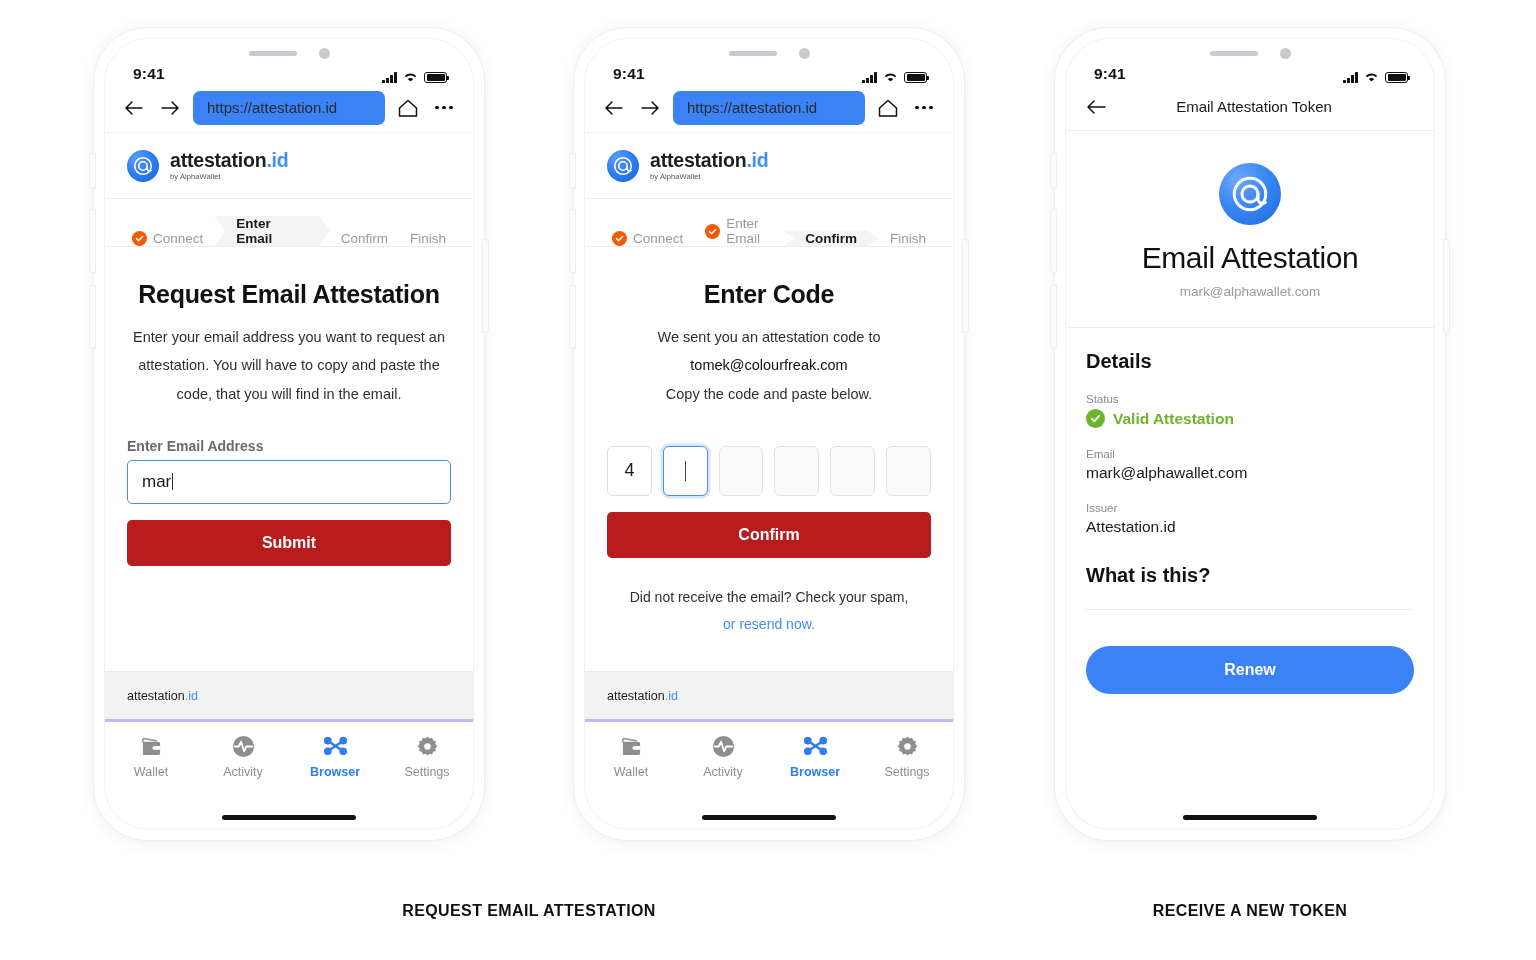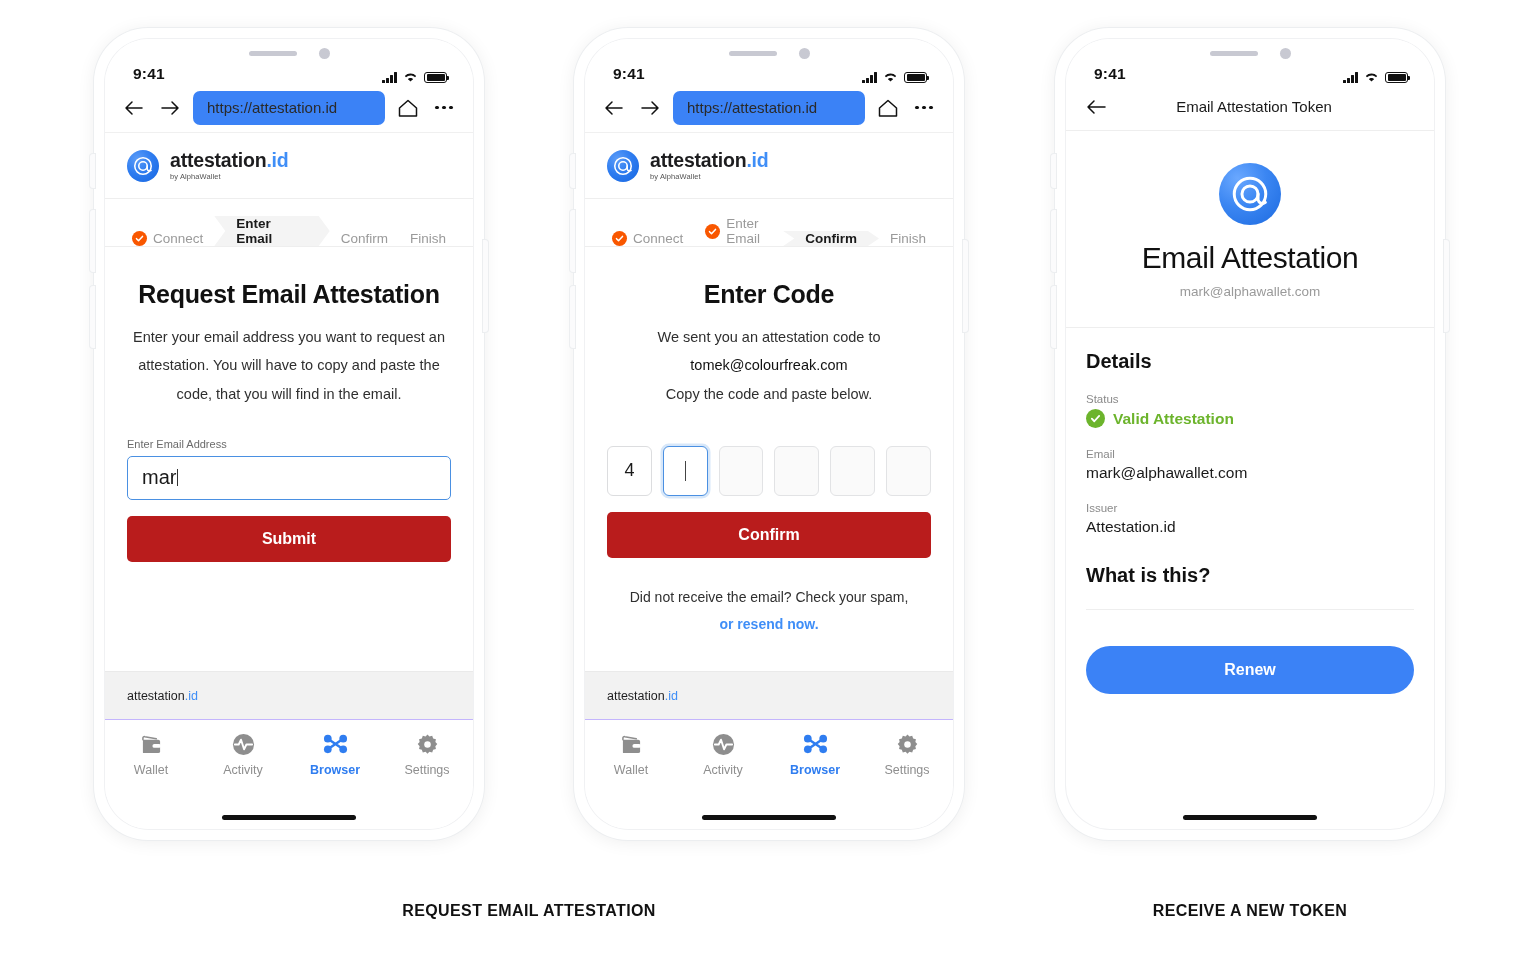--- a/index.html
+++ b/index.html
@@ -150,25 +150,25 @@
   
   .pagebody { padding: 0 22px; }
   .page-title {
     text-align: center; font-size: 25px; font-weight: bold;
     color: #111; margin-top: 33px; letter-spacing: -.3px;
   }
   .page-desc {
     text-align: center; font-size: 14.5px; color: #2f2f2f;
     line-height: 1.95; margin-top: 14px;
   }
-  .field-label { font-size: 11px; color: #6b6b6b; margin-top: 30px; margin-bottom: 6px; }
+  .field-label { font-size: 14px; color: #6b6b6b; margin-top: 30px; margin-bottom: 6px; font-weight: bold; }
   .textinput {
     height: 44px; border: 1.6px solid #4a90e2; border-radius: 5px;
     display: flex; align-items: center; padding: 0 14px;
-    font-size: 20px; color: #1a1a1a;
+    font-size: 17px; color: #1a1a1a;
   }
   .caret { display:inline-block; width:1px; height:17px; background:#333; margin-left:1px; }
   .btn {
     height: 46px; border-radius: 5px;
     display:flex; align-items:center; justify-content:center;
     font-size: 16px; font-weight: bold; color: #fff;
     margin-top: 16px;
     cursor: pointer;
   }
   .btn.orange { background: #b91c1c; }
@@ -183,40 +183,40 @@
     font-size: 18px; color: #1a1a1a;
   }
   .codebox.filled { background: #fff; border-color: #dcdddf; }
   .codebox.focus {
     background: #fff; border: 1.8px solid #4a90e2;
     box-shadow: 0 0 0 2.5px rgba(74,144,226,.22);
   }
   .codebox .caret { height: 20px; background:#444; }
 
   .helptext { text-align:center; font-size: 14px; color:#2f2f2f; margin-top: 26px; line-height: 1.95; }
-  .helplink { color: #3f8ef7; font-weight: 700; }
+  .helplink { color: #3f8ef7; font-weight: 400; }
 
   
   .sitefooter {
     position: absolute; left: 0; right: 0; bottom: 110px;
     height: 48px;
     background: #f2f2f2;
     border-top: 1px solid #eaeaea;
     display:flex; align-items:center;
     padding: 0 22px;
     font-size: 12.5px; color: #1d1d1f; font-weight: 500;
   }
   .sitefooter .blue { color:#3f8ef7; }
 
   
   .tabbar {
     position: absolute; left: 0; right: 0; bottom: 0;
     height: 110px;
     background: #fff;
-    border-top: 1px solid #c4b5fd;
+    border-top: 3px solid #c4b5fd;
     display: flex;
     padding-top: 12px;
   }
   .tab { flex:1; display:flex; flex-direction:column; align-items:center; gap: 7px; }
   .tab .ticon { height: 24px; display:flex; align-items:center; justify-content:center; }
   .tab .tlabel { font-size: 12.5px; color: #8e8e8e; }
   .tab.active .tlabel { color: #2f7df0; font-weight: 600; }
   .homebar {
     position:absolute; bottom: 9px; left:50%; transform:translateX(-50%);
     width: 134px; height: 5px; border-radius: 3px; background: #111;

